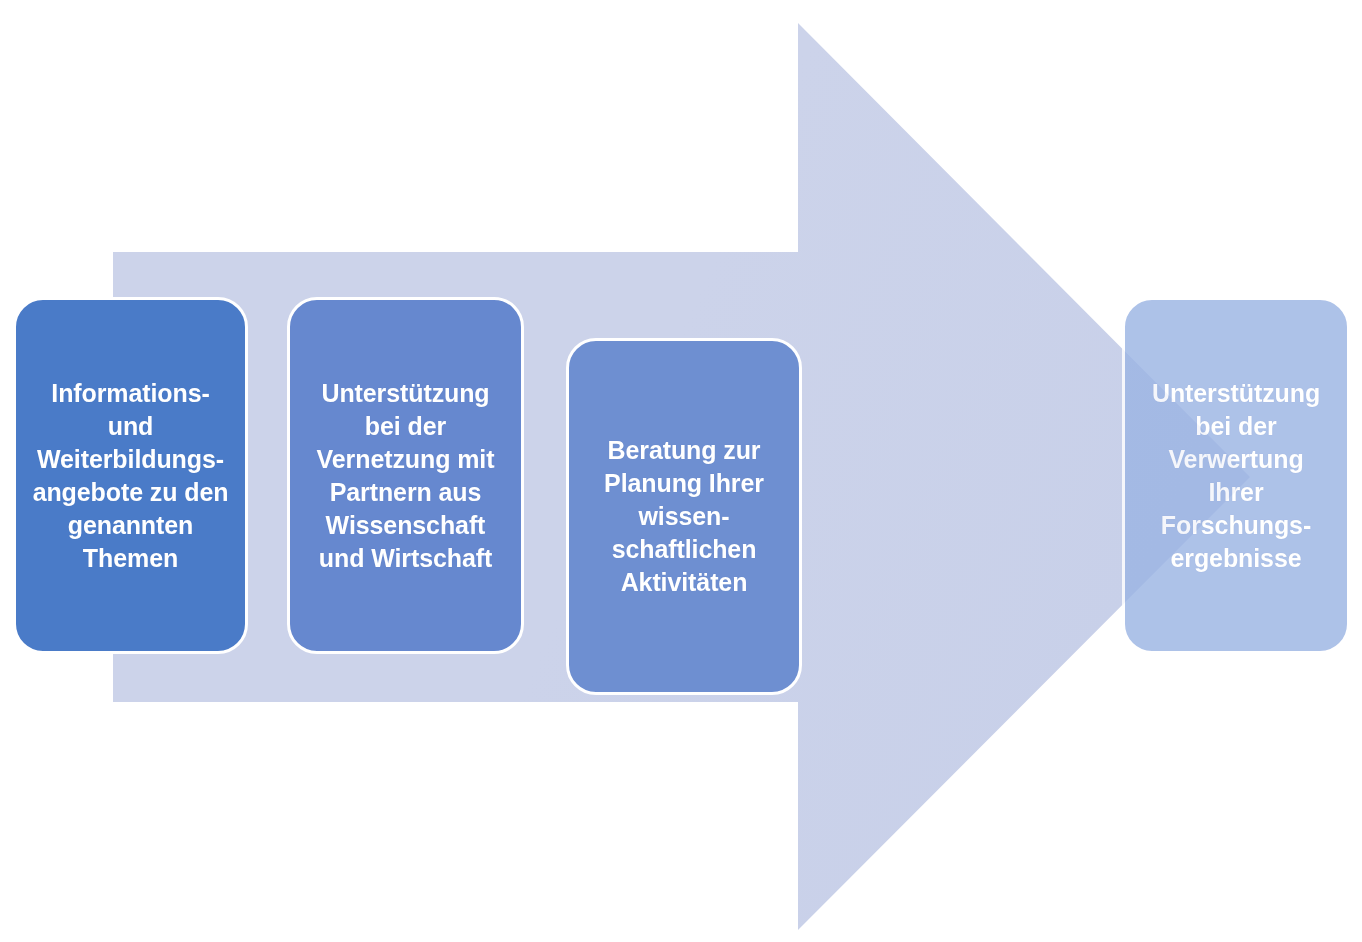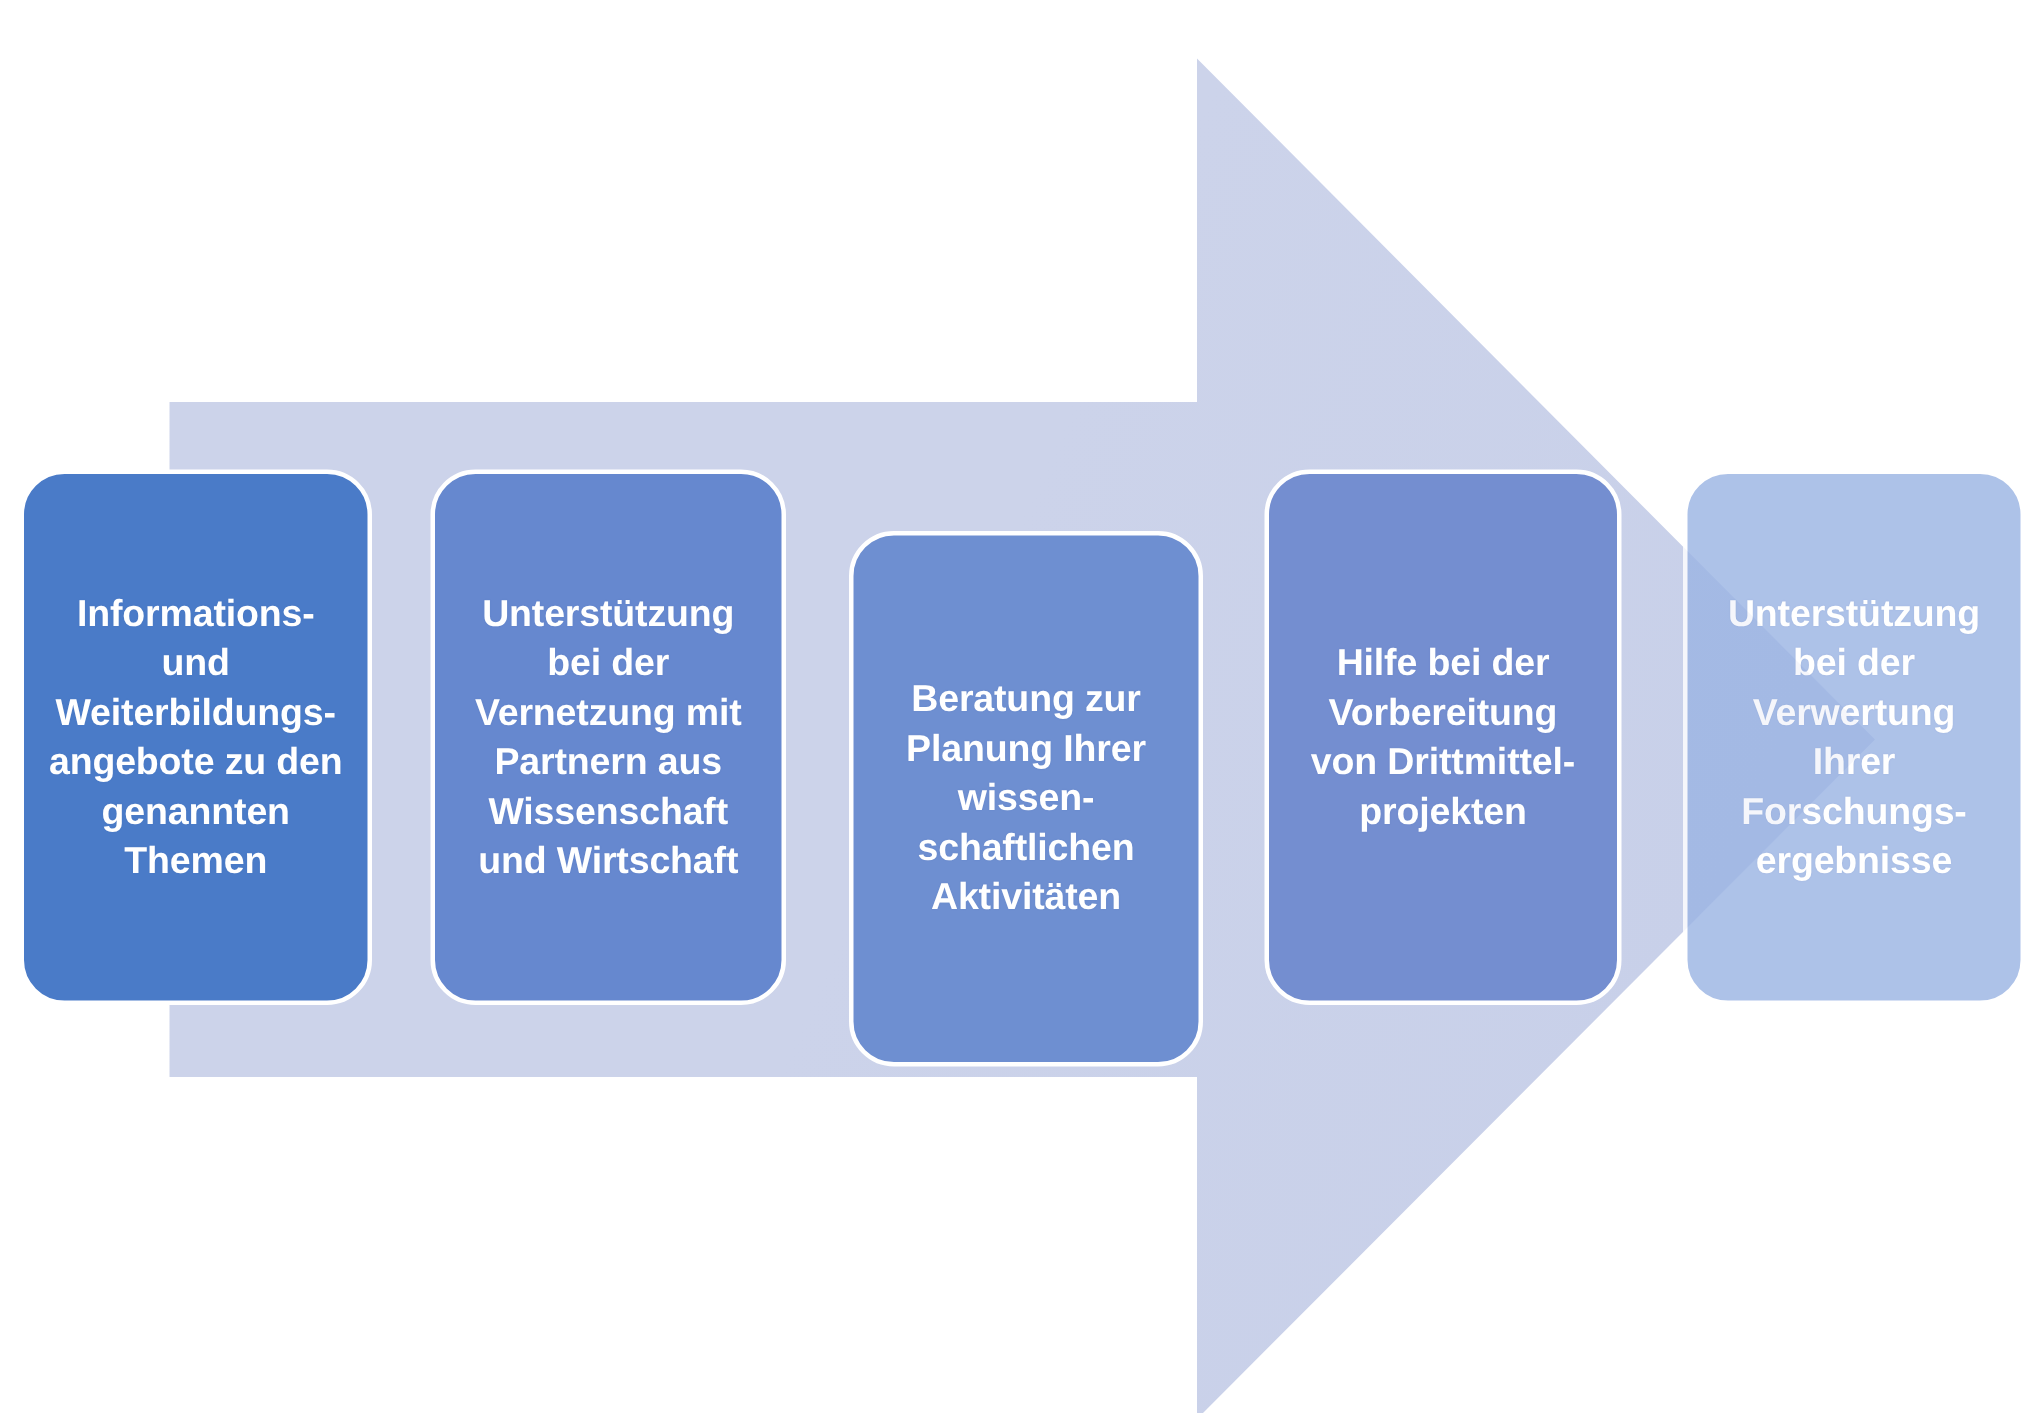--- a/index.html
+++ b/index.html
@@ -11,21 +11,21 @@
   body {
     width: 1362px;
     height: 942px;
     position: relative;
     overflow: hidden;
     font-family: "Liberation Sans", sans-serif;
   }
 
   #canvas {
     position: absolute;
-    left: 0; top: 16px;
+    left: 0; top: 0;
     width: 1362px;
     height: 920px;
   }
 
   
   #arrow-layer {
     position: absolute;
     left: 0; top: 0;
     width: 1362px;
     height: 942px;
@@ -98,26 +98,20 @@
   </div>
 
   <div class="box" id="box-2" style="background: rgb(110, 143, 209); border-color: rgb(255, 255, 255); opacity: 1; margin-top: 41px;">
     <span class="box-label" style="color: rgb(255, 255, 255);">Beratung zur
 Planung Ihrer
 wissen-
 schaftlichen
 Aktivitäten</span>
   </div>
 
-  <div class="box" id="box-3" style="background: rgb(116, 142, 208); border-color: rgb(255, 255, 255); opacity: 1;">
-    <span class="box-label" style="color: rgb(255, 255, 255);">Hilfe bei der
-Vorbereitung
-von Drittmittel-
-projekten</span>
-  </div>
 
   <div class="box" id="box-4" style="background: rgb(156, 181, 228); border-color: rgb(255, 255, 255); opacity: 0.82;">
     <span class="box-label" style="color: rgb(255, 255, 255);">Unterstützung
 bei der
 Verwertung
 Ihrer
 Forschungs-
 ergebnisse</span>
   </div>
 

